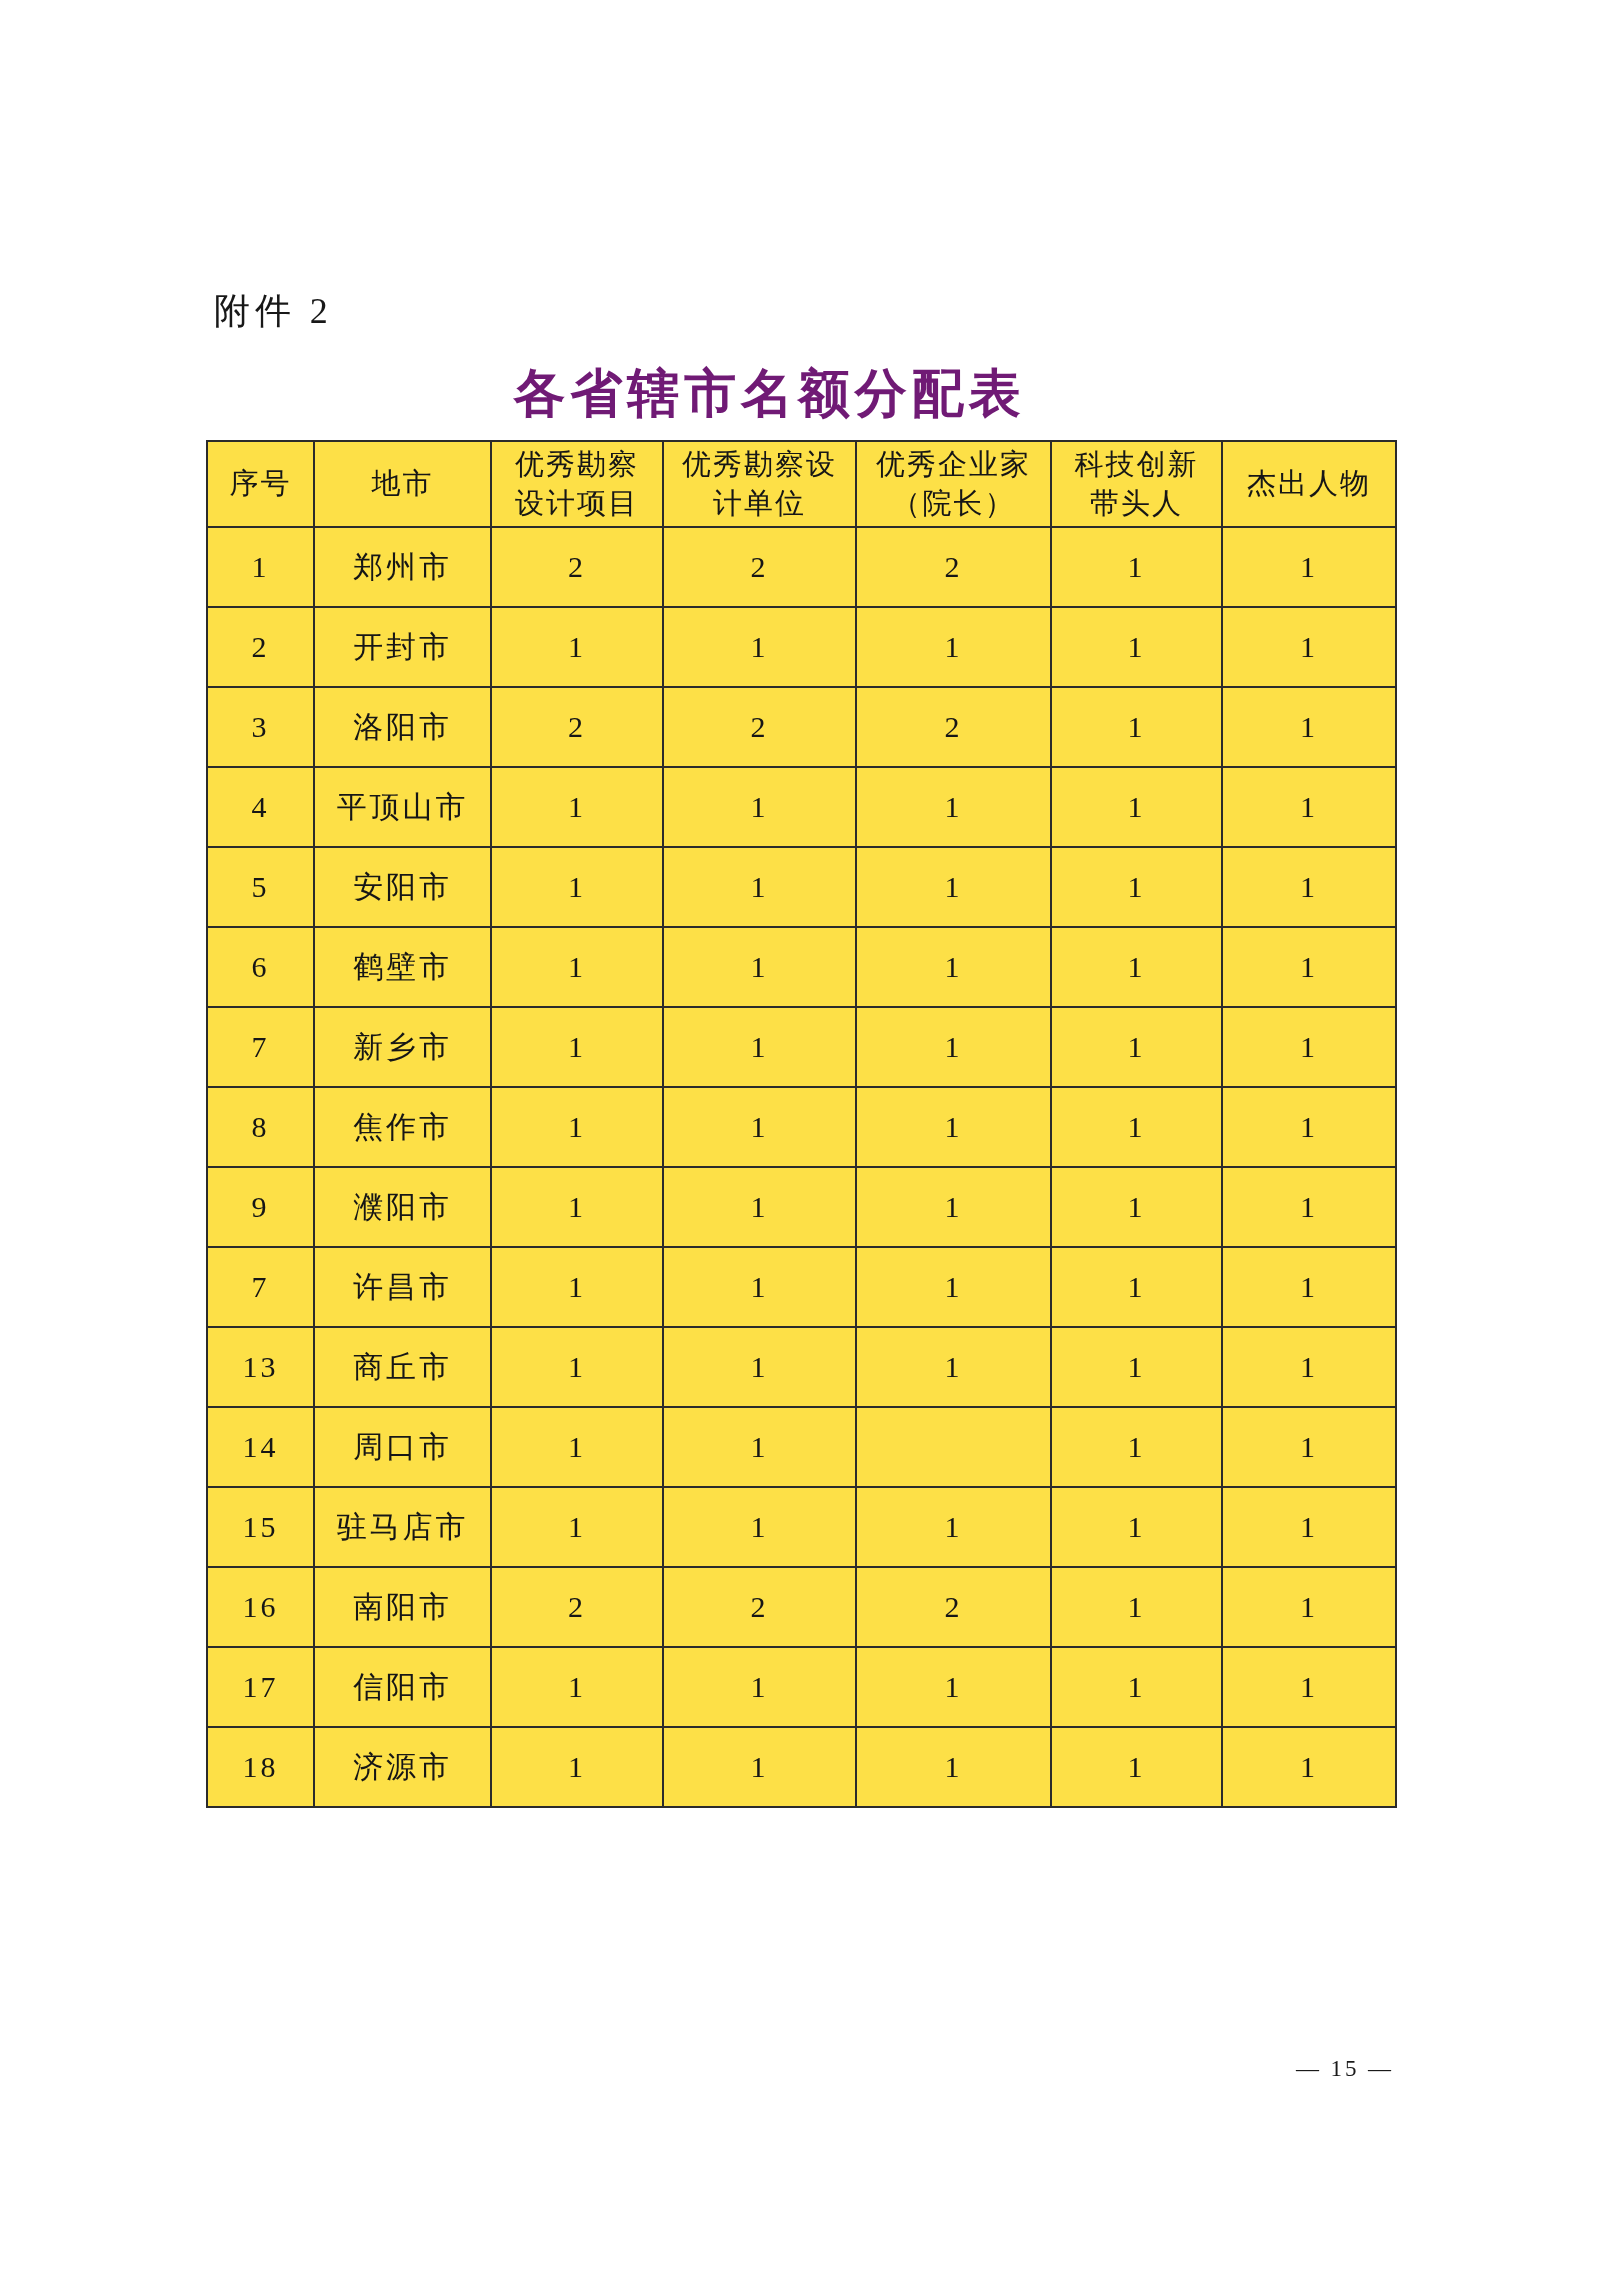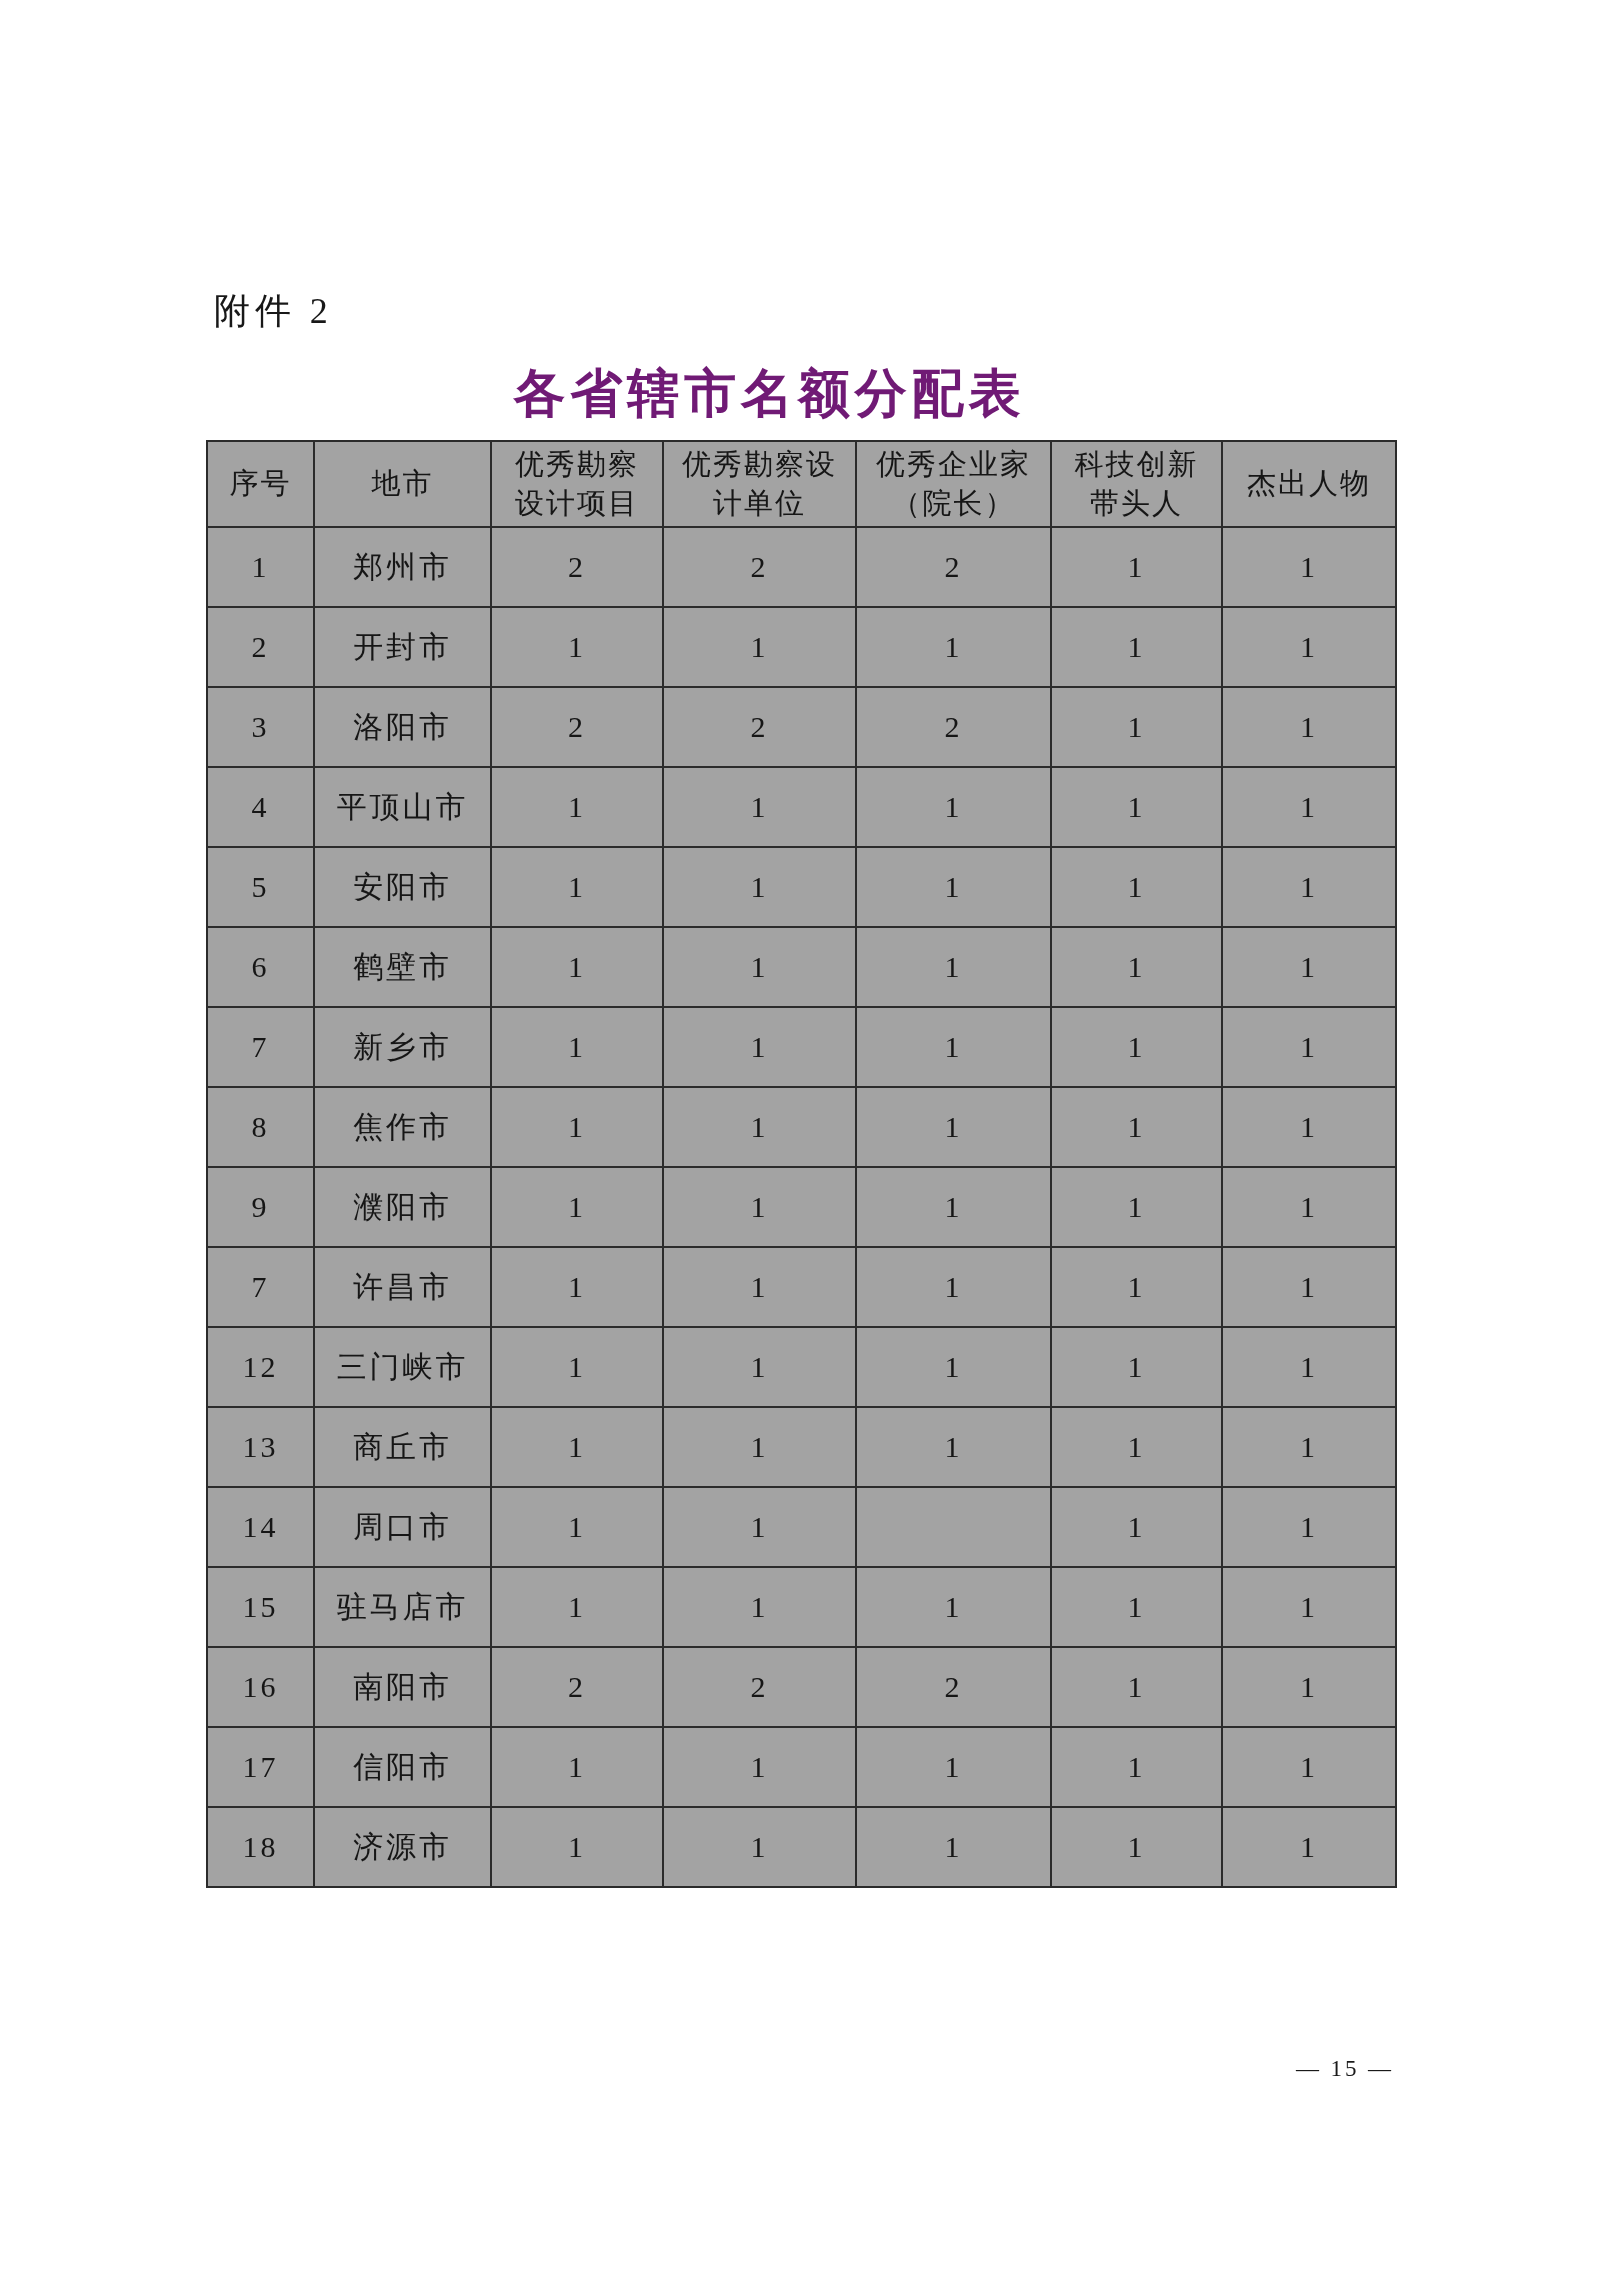--- a/index.html
+++ b/index.html
@@ -42,21 +42,21 @@
     white-space: nowrap;
   }
   table.quota-table {
     position: absolute;
     left: 206px;
     top: 440px;
     width: 1189px;
     border-collapse: collapse;
     table-layout: fixed;
     border: 2.9px solid #262626;
-    background: #a3a3a3;
+    background: #fde047;
   }
   .quota-table th,
   .quota-table td {
     border: 2px solid #2b2b2b;
     text-align: center;
     vertical-align: middle;
     font-weight: 400;
     padding: 0;
     overflow: hidden;
   }
@@ -205,29 +205,20 @@
         <tr>
           <td>7</td>
           <td>许昌市</td>
           <td>1</td>
           <td>1</td>
           <td>1</td>
           <td>1</td>
           <td>1</td>
         </tr>
         <tr>
-          <td>12</td>
-          <td>三门峡市</td>
-          <td>1</td>
-          <td>1</td>
-          <td>1</td>
-          <td>1</td>
-          <td>1</td>
-        </tr>
-        <tr>
           <td>13</td>
           <td>商丘市</td>
           <td>1</td>
           <td>1</td>
           <td>1</td>
           <td>1</td>
           <td>1</td>
         </tr>
         <tr>
           <td>14</td>

